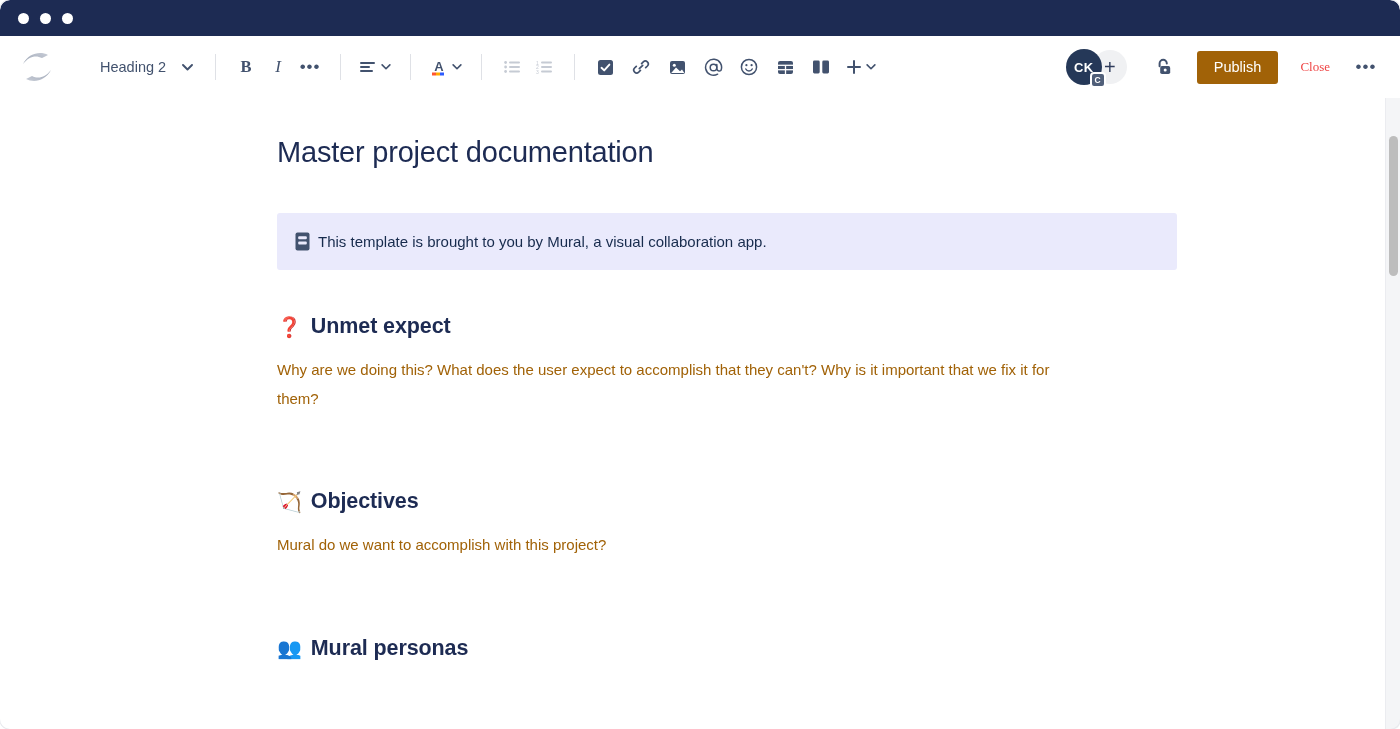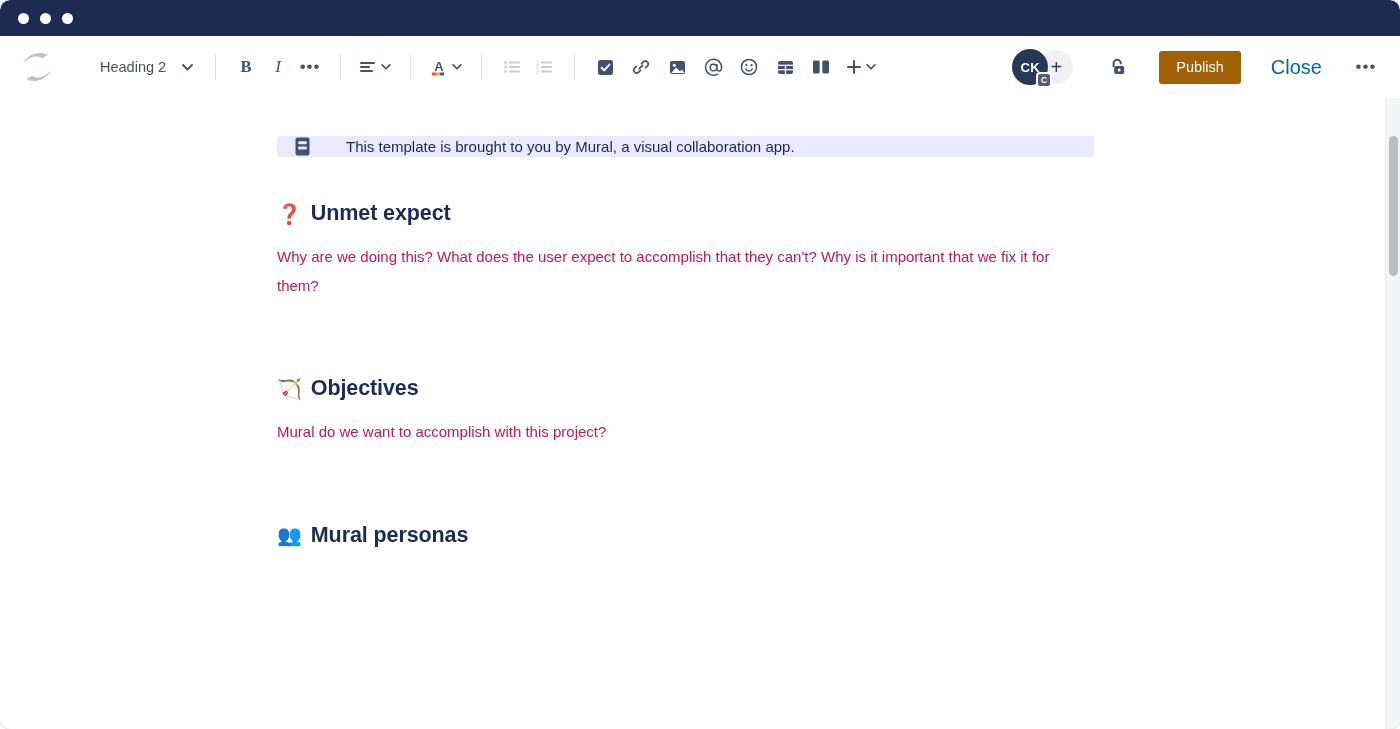--- a/index.html
+++ b/index.html
@@ -49,21 +49,21 @@
   }
   .toolbar-left {
     display: flex;
     align-items: center;
     flex: 1;
     min-width: 0;
   }
   .toolbar-right {
     display: flex;
     align-items: center;
-    gap: 8px;
+    gap: 0;
   }
 
   .logo {
     width: 34px;
     height: 34px;
     display: flex;
     align-items: center;
     justify-content: center;
     margin-right: 38px;
   }
@@ -179,27 +179,27 @@
     font-size: 14.5px;
     padding: 8px 17px 9px;
     border: none;
     border-radius: 3px;
     cursor: pointer;
     font-family: "Liberation Sans", sans-serif;
   }
   .close-btn {
     background: transparent;
     border: none;
-    color: #0369a1;
-    font-size: 20px;
+    color: #ef4444;
+    font-size: 13px;
     padding: 8px 12px;
     margin-left: 10px;
     cursor: pointer;
     border-radius: 3px;
-    font-family: Liberation Sans, sans-serif;
+    font-family: Liberation Serif, serif;
   }
   .more-btn {
     width: 32px;
     height: 32px;
     display: flex;
     align-items: center;
     justify-content: center;
     color: #42526e;
     margin-left: 8px;
     cursor: pointer;
@@ -218,27 +218,27 @@
   }
   .doc-title {
     font-size: 29px;
     color: #1d2b53;
     font-weight: normal;
     letter-spacing: -0.2px;
     margin-bottom: 44px;
   }
 
   .info-panel {
-    width: 817px;
+    width: 900px;
     background: #eaeafc;
     border-radius: 3px;
-    padding: 1px 18px;
-    display: flex;
-    align-items: center;
-    gap: 36px;
+    padding: 19px 18px;
+    display: flex;
+    align-items: center;
+    gap: 8px;
     margin-bottom: 44px;
   }
   .info-panel-text {
     font-size: 15px;
     color: #172b4d;
   }
 
   .section { margin-bottom: 0; }
   .section-heading {
     font-size: 21.5px;
@@ -247,21 +247,21 @@
     display: flex;
     align-items: center;
     gap: 9px;
     letter-spacing: -0.1px;
     margin-bottom: 17px;
   }
   .section-emoji { font-size: 20px; line-height: 1; }
   .section-body {
     font-size: 15px;
     line-height: 1.9;
-    color: #be185d;
+    color: #a16207;
     max-width: 818px;
     margin-bottom: 76px;
   }
 
   
   .scroll-track {
     position: absolute;
     top: 0;
     right: 0;
     width: 15px;
@@ -501,20 +501,21 @@
 
       <div class="more-btn">
         <span class="dots-glyph">•••</span>
       </div>
     </div>
   </div>
 
   <div class="content-area">
     <div class="doc">
 
+      <h1 class="doc-title">Master project documentation</h1>
 
       <div class="info-panel">
         <svg width="15" height="19" viewBox="0 0 15 19">
           <rect x="0.5" y="0.5" width="14" height="18" rx="2" fill="#42526e"></rect>
           <rect x="3.2" y="4.2" width="8.6" height="3" rx="1" fill="#eaeafc"></rect>
           <rect x="3.2" y="9.4" width="8.6" height="3" rx="1" fill="#eaeafc"></rect>
         </svg>
         <span class="info-panel-text">This template is brought to you by Mural, a visual collaboration app.</span>
       </div>
 

